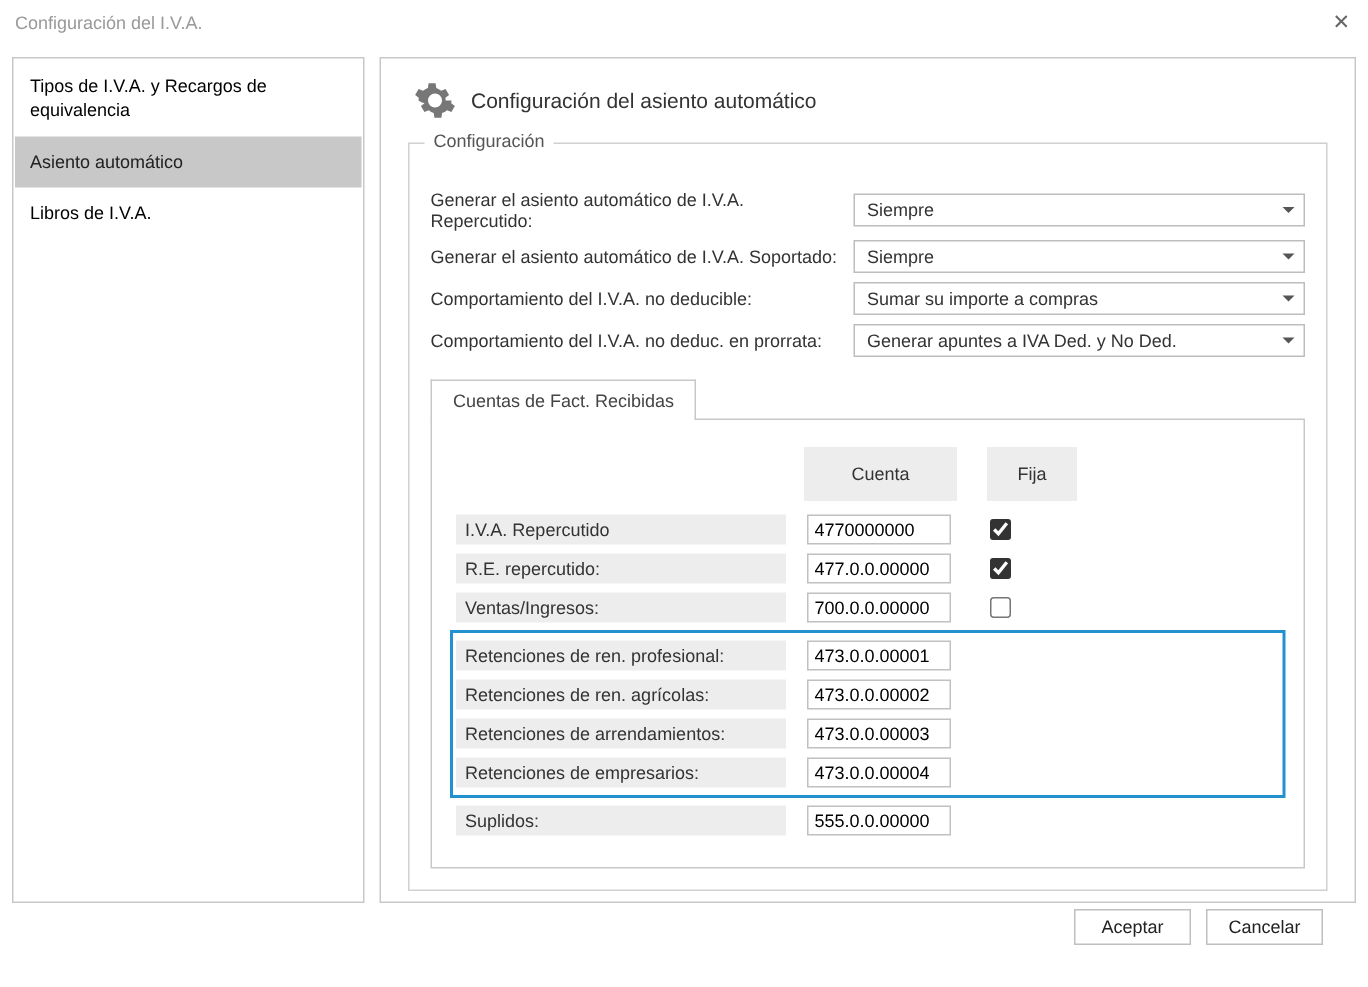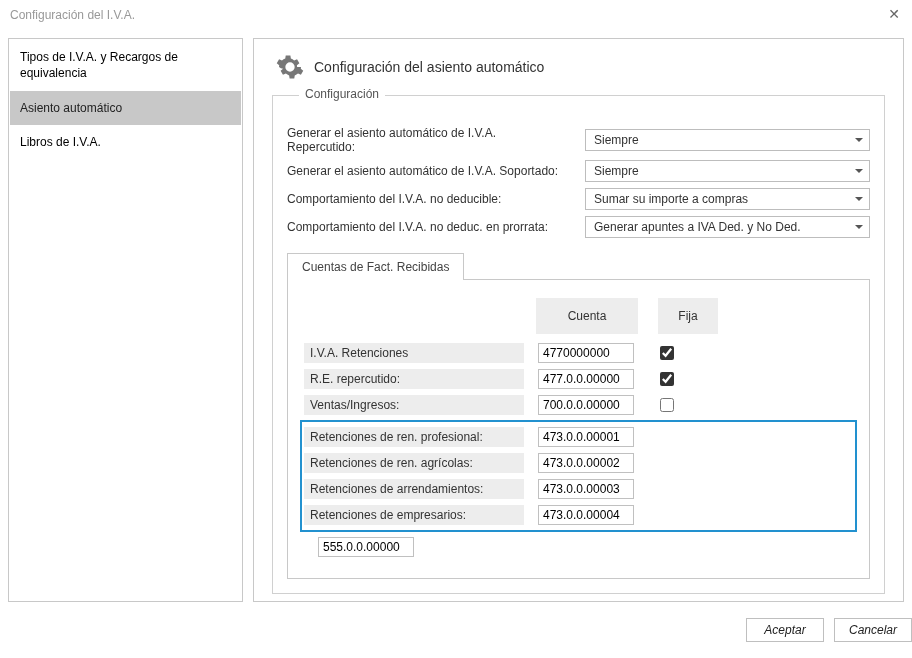--- a/index.html
+++ b/index.html
@@ -18,23 +18,23 @@
   .nav-item { padding:10px 10px; color:#000000; cursor:pointer; }
   .nav-wrap { padding:0 1px; }
   .nav-item.sel { background:#c8c8c8; color:#222; }
   .nav-multiline { line-height:1.35; }
   .section-head { display:flex; align-items:center; gap:10px;
     padding:14px 22px 14px 22px; }
   .gear svg { display:block; }
   .section-title { font-size:14px; color:#333; }
   .groupbox { position:relative; margin:0 18px 18px 18px;
     border:1px solid #d0d0d0; padding:24px 14px 14px 14px; }
-  .group-legend { position:absolute; top:-9px; left:26px; background:#fff;
+  .group-legend { position:absolute; top:-9px; left:10px; background:#fff;
     padding:0 6px; color:#555; font-size:12px; }
-  .form-row { display:flex; align-items:center; gap:20px; margin:6px 0; }
+  .form-row { display:flex; align-items:center; gap:4px; margin:6px 0; }
   .form-label { width:278px; color:#333; }
   .select { flex:1; height:22px; border:1px solid #bdbdbd; background:#fff;
     position:relative; display:flex; align-items:center; padding:0 8px;
     cursor:pointer; }
   .select::after { content:""; position:absolute; right:6px; top:50%;
     width:0; height:0; border-left:4px solid transparent;
     border-right:4px solid transparent; border-top:4px solid #555;
     transform:translateY(-50%); }
   .tabs { display:flex; margin:14px 0 0 0; }
   .tab { border:1px solid #c8c8c8; border-bottom:none; padding:6px 14px;
@@ -51,23 +51,23 @@
   .trow { display:flex; align-items:center; height:26px; }
   .label-strip { display:flex; align-items:center; height:20px;
     background:#ededed; width:220px; padding:0 6px; }
   .cuenta-input { width:96px; height:20px; border:1px solid #c0c0c0;
     background:#fff; font:inherit; padding:0 4px; margin-left:14px; }
   .chk { width:14px; height:14px; margin-left:26px; accent-color:#333; }
   .highlight-box { border:2px solid #2291cf; padding:2px 2px;
     margin:2px -4px; }
   .cols-head .hd { background:#ededed; height:36px; display:flex;
     align-items:center; justify-content:center; }
-  .footer { position:absolute; left:0; right:0; bottom:4px; height:48px;
+  .footer { position:absolute; left:0; right:0; bottom:16px; height:48px;
     display:flex; align-items:center; justify-content:flex-end;
-    padding:0 0; gap:10px;font-style:italic; }
+    padding:0 30px; gap:10px; }
   .btn { min-width:78px; height:24px; border:1px solid #bfbfbf;
     background:#fff; color:#222; font:inherit; cursor:pointer;
     padding:0 12px; }
 </style>
 </head>
 <body>
 
 <div class="titlebar">
   <span>Configuración del I.V.A.</span>
   <span class="close">✕</span>
@@ -126,21 +126,21 @@
       <div class="tab-body">
 
         <div class="cols-head">
           <div class="col-label"></div>
           <div class="col-cuenta hd">Cuenta</div>
           <div style="width:20px"></div>
           <div class="col-fija hd">Fija</div>
         </div>
 
         <div class="trow">
-          <div class="label-strip">I.V.A. Retenciones</div>
+          <div class="label-strip">I.V.A. Repercutido</div>
           <input class="cuenta-input" value="4770000000" style="">
           <input type="checkbox" class="chk" checked="" style="">
         </div>
         <div class="trow">
           <div class="label-strip">R.E. repercutido:</div>
           <input class="cuenta-input" value="477.0.0.00000" style="">
           <input type="checkbox" class="chk" checked="" style="">
         </div>
         <div class="trow">
           <div class="label-strip">Ventas/Ingresos:</div>
@@ -161,20 +161,21 @@
             <div class="label-strip">Retenciones de arrendamientos:</div>
             <input class="cuenta-input" value="473.0.0.00003" style="">
           </div>
           <div class="trow">
             <div class="label-strip">Retenciones de empresarios:</div>
             <input class="cuenta-input" value="473.0.0.00004" style="">
           </div>
         </div>
 
         <div class="trow">
+          <div class="label-strip">Suplidos:</div>
           <input class="cuenta-input" value="555.0.0.00000" style="">
         </div>
 
       </div>
     </div>
   </div>
 </div>
 
 <div class="footer">
   <button class="btn">Aceptar</button>

